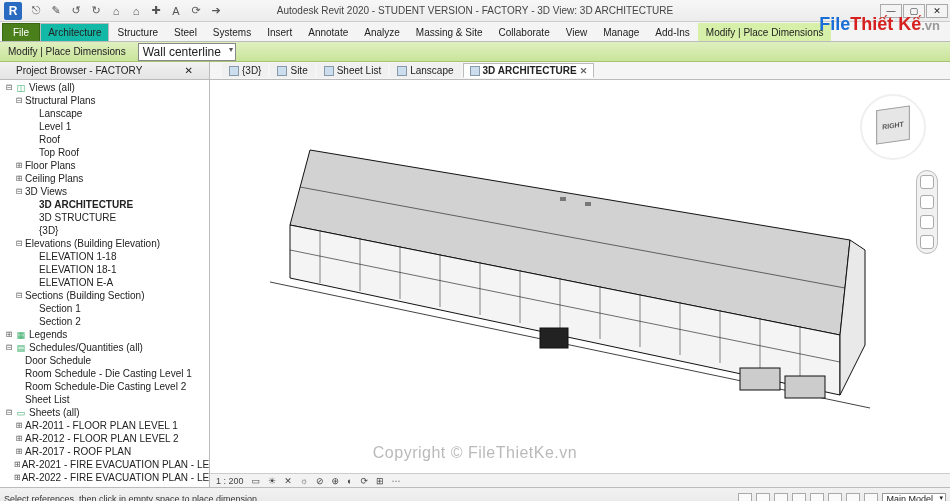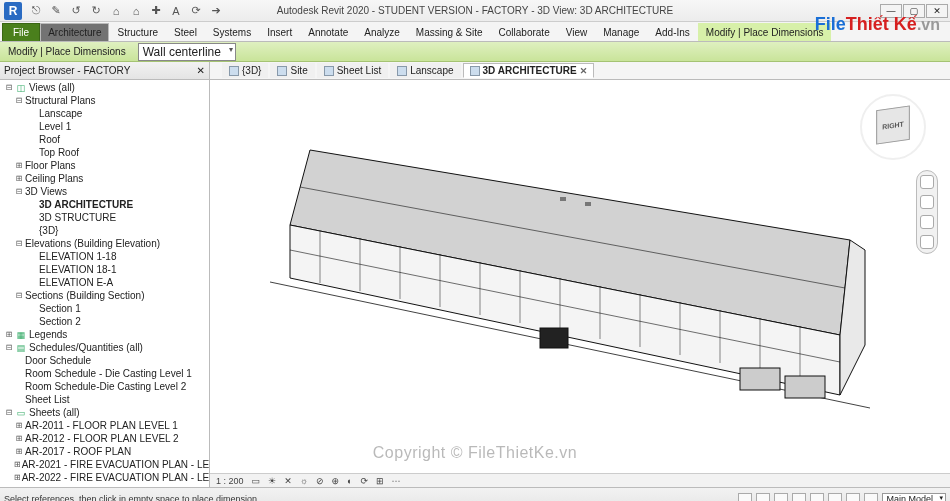--- a/index.html
+++ b/index.html
@@ -9,32 +9,32 @@
 .r-logo { width: 18px; height: 18px; background: #2a6bc2; color: #fff; font-weight: bold; display: flex; align-items: center; justify-content: center; margin: 0 4px; border-radius: 2px; font-size: 12px; }
 .qat { display: flex; gap: 4px; margin-left: 2px; }
 .qat-btn { width: 16px; height: 16px; display: flex; align-items: center; justify-content: center; color: #555; cursor: pointer; }
 .title-center { position: absolute; left: 50%; transform: translateX(-50%); font-size: 10px; color: #444; white-space: nowrap; }
 .win-ctrl { margin-left: auto; display: flex; gap: 1px; margin-right: 2px; }
 .win-btn { width: 22px; height: 14px; border: 1px solid #aaa; background: #f4f4f4; display: flex; align-items: center; justify-content: center; font-size: 9px; cursor: pointer; }
 
 .ribbon-tabs { height: 20px; background: #f4f4f4; display: flex; align-items: flex-end; border-bottom: 1px solid #bbb; padding-left: 2px; }
 .tab { padding: 3px 7px; font-size: 10px; cursor: pointer; border: 1px solid transparent; border-bottom: none; white-space: nowrap; }
 .tab.file { background: #4a7f1c; color: #fff; border-color: #3a6614; padding: 3px 10px; }
-.tab.active { background: #737373; border-color: #bbb; }
+.tab.active { background: #14b8a6; border-color: #bbb; }
 .tab.contextual { background: #d7f0a9; }
 
 .options-bar { height: 20px; background: linear-gradient(#dff0c0,#c9e49a); display: flex; align-items: center; border-bottom: 1px solid #a5c373; padding: 0 4px; gap: 8px; font-size: 10px; }
 .opt-label { padding: 2px 4px; }
 .opt-select { background: #fff; border: 1px solid #888; padding: 1px 14px 1px 4px; font-size: 12px; position: relative; }
 .opt-select::after { content: "▾"; position: absolute; right: 2px; font-size: 8px; color: #555; }
 
 .main { display: flex; height: 425px; }
 
 .browser { width: 210px; border-right: 1px solid #bbb; background: #fff; display: flex; flex-direction: column; }
-.browser-head { height: 18px; background: linear-gradient(#f2f2f2,#e4e4e4); border-bottom: 1px solid #bbb; padding: 2px 4px; font-size: 10px; display: flex; align-items: center; }
+.browser-head { height: 18px; background: linear-gradient(#f2f2f2,#e4e4e4); border-bottom: 1px solid #bbb; padding: 2px 16px; font-size: 10px; display: flex; align-items: center; }
 .browser-head .x { margin-left: auto; font-size: 10px; cursor: pointer; }
 .tree { flex: 1; overflow: hidden; padding: 1px 0; font-size: 10px; }
 .tree-row { display: flex; align-items: center; height: 13px; padding-left: 4px; cursor: pointer; white-space: nowrap; }
 .toggle { width: 10px; height: 10px; display: inline-flex; align-items: center; justify-content: center; font-size: 8px; color: #555; margin-right: 1px; }
 .ticon { width: 12px; height: 11px; margin-right: 2px; display: inline-flex; align-items: center; justify-content: center; font-size: 9px; color: #3a6; }
 .tree-row.bold { font-weight: bold; }
 .ind1 { padding-left: 14px; } .ind2 { padding-left: 28px; }
 
 .viewport-area { flex: 1; display: flex; flex-direction: column; background: #fdfdfd; }
 .view-tabs { height: 18px; display: flex; align-items: center; border-bottom: 1px solid #bbb; background: #f5f5f5; gap: 2px; padding: 0 4px; }
@@ -46,21 +46,21 @@
 .canvas { flex: 1; position: relative; background: #fff; overflow: hidden; }
 .building { position: absolute; left: 40px; top: 30px; width: 640px; height: 320px; }
 .viewcube { position: absolute; right: 30px; top: 20px; width: 54px; height: 54px; }
 .cube { width: 34px; height: 34px; border: 1px solid #999; background: #e6e6e6; transform: rotate(-8deg) skewX(-8deg); margin: 8px auto; display: flex; align-items: center; justify-content: center; font-size: 7px; color: #555; font-weight: bold; }
 .cube-ring { position: absolute; inset: -6px; border: 2px solid #d6d6d6; border-radius: 50%; opacity: .4; }
 .navbar { position: absolute; right: 12px; top: 90px; width: 22px; background: rgba(240,240,240,.9); border: 1px solid #bbb; border-radius: 11px; padding: 4px 0; display: flex; flex-direction: column; align-items: center; gap: 6px; }
 .nav-btn { width: 14px; height: 14px; border: 1px solid #aaa; border-radius: 3px; background: #fff; cursor: pointer; }
 
 .watermark { position: absolute; left: 50%; top: 444px; transform: translateX(-50%); font-size: 16px; color: rgba(100,100,100,.45); font-weight: 500; pointer-events: none; letter-spacing: .5px; }
 .logo-ftk { position: absolute; right: 10px; top: 14px; font-size: 18px; font-weight: bold; }
-.logo-ftk .f1 { color: #1a6fd6; } .logo-ftk .f2 { color: #d62020; } .logo-ftk .f3 { color: #999; font-size: 16px; }
+.logo-ftk .f1 { color: #1a6fd6; } .logo-ftk .f2 { color: #d62020; } .logo-ftk .f3 { color: #999; font-size: 13px; }
 
 .viewctrl { height: 14px; background: #f2f2f2; border-top: 1px solid #ccc; display: flex; align-items: center; gap: 4px; padding: 0 4px; font-size: 9px; color: #444; }
 .vc-item { display: inline-flex; align-items: center; padding: 0 2px; }
 
 .statusbar { height: 22px; background: linear-gradient(#f2f2f2,#e6e6e6); border-top: 1px solid #bbb; display: flex; align-items: center; font-size: 9px; padding: 0 4px; gap: 6px; }
 .statusbar .hint { color: #333; }
 .statusbar .right { margin-left: auto; display: flex; gap: 4px; }
 .sb-btn { width: 14px; height: 12px; border: 1px solid #aaa; background: #fafafa; }
 .sb-sel { border: 1px solid #999; background: #fff; padding: 0 12px 0 3px; position: relative; }
 .sb-sel::after { content: "▾"; position: absolute; right: 2px; font-size: 7px; }

